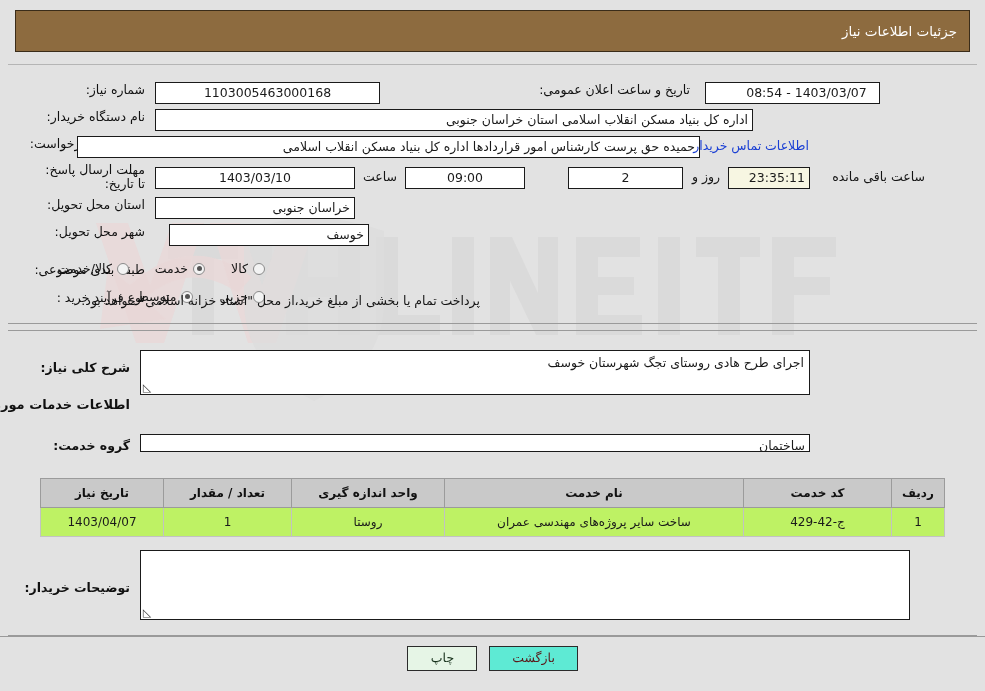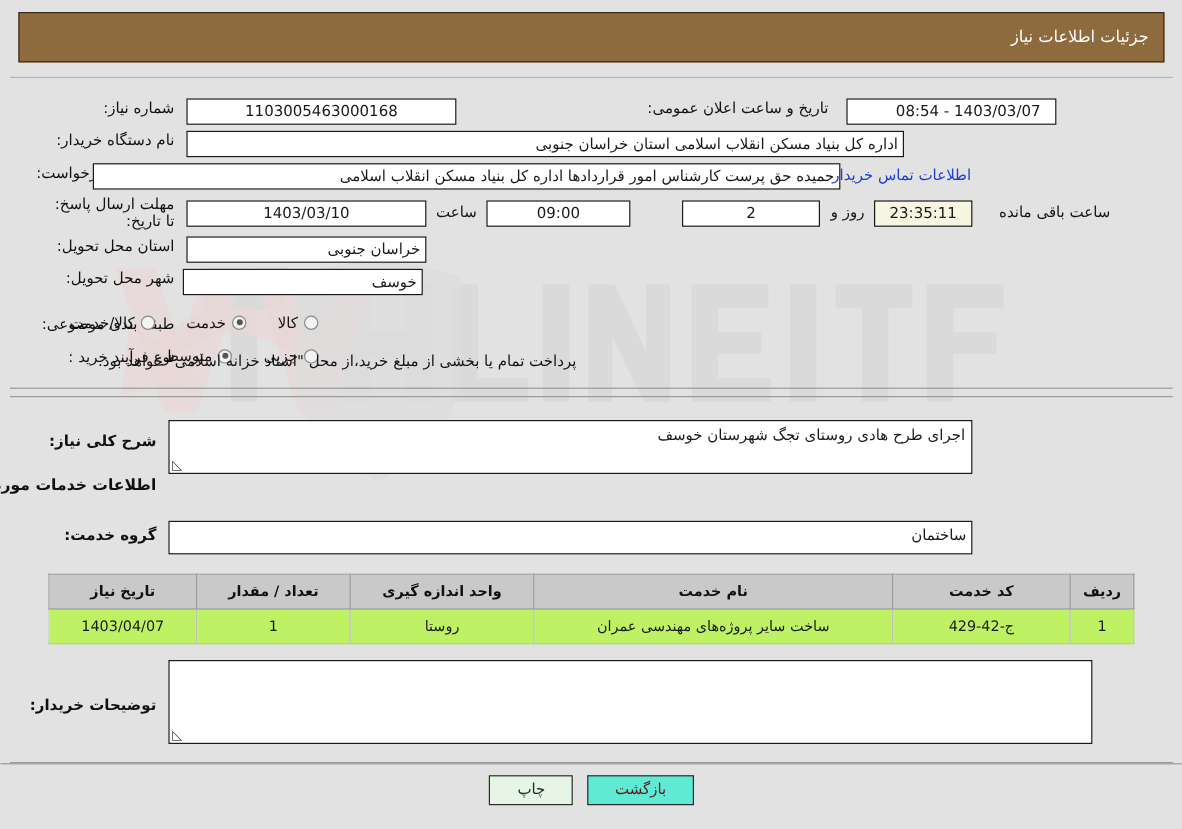--- a/index.html
+++ b/index.html
@@ -99,21 +99,21 @@
     height: 22px;
     line-height: 20px;
     font-size: 12.5px;
     color: #1a1a1a;
     padding: 0 4px;
     overflow: hidden;
     white-space: nowrap;
   }
   .box.center { text-align: center; }
   .box.right  { text-align: right; }
-  .box.cream  { background: #f7f6e2; text-align: center; }
+  .box.cream  { background: #f7f6e2; text-align: right; }
 
   .inline-txt {
     font-size: 12.5px;
     color: #141414;
     white-space: nowrap;
   }
   .link {
     color: #1a3fd4;
     font-size: 12.5px;
     text-decoration: none;
@@ -325,21 +325,21 @@
   <span class="inline-txt" style="position:absolute; top:169px; right:60px; z-index:3;">ساعت باقی مانده</span>
 
   <div class="frow" style="top:197px; right:840px;">
     <span class="lbl">استان محل تحویل:</span>
   </div>
   <div class="box right" style="position:absolute; top:197px; right:630px; width:200px; z-index:3;">خراسان جنوبی</div>
 
   <div class="frow" style="top:224px; right:840px;">
     <span class="lbl">شهر محل تحویل:</span>
   </div>
-  <div class="box right" style="position:absolute; top:224px; right:633px; width:200px; z-index:3;">خوسف</div>
+  <div class="box right" style="position:absolute; top:224px; right:616px; width:200px; z-index:3;">خوسف</div>
 
   <div class="frow" style="top:262px; right:840px;">
     <span class="lbl">طبقه بندی موضوعی:</span>
   </div>
   <div class="radio-group" style="position:absolute; top:261px; right:720px; z-index:3;">
     <label class="radio-item">
       <span class="radio-dot"></span>
       <span class="radio-label">کالا</span>
     </label>
     <label class="radio-item">
@@ -375,21 +375,21 @@
   <div class="ta" style="position:absolute; top:350px; right:175px; width:670px; height:45px; z-index:3;">
     <span>اجرای طرح هادی روستای تجگ شهرستان خوسف</span>
     <span class="grip">◿</span>
   </div>
 
   <div class="section-heading" style="top:397px; right:855px;">اطلاعات خدمات مورد نیاز</div>
 
   <div class="frow" style="top:438px; right:855px;">
     <span class="lbl bold-lbl">گروه خدمت:</span>
   </div>
-  <div class="box right" style="position:absolute; top:434px; right:175px; width:670px; height:28px; line-height:22px; z-index:3;">ساختمان</div>
+  <div class="box right" style="position:absolute; top:434px; right:175px; width:670px; height:18px; line-height:22px; z-index:3;">ساختمان</div>
 
   <div class="tbl-wrap">
     <table class="items">
       <thead>
         <tr>
           <th style="width:40px;">ردیف</th>
           <th style="width:135px;">کد خدمت</th>
           <th>نام خدمت</th>
           <th style="width:140px;">واحد اندازه گیری</th>
           <th style="width:115px;">تعداد / مقدار</th>

